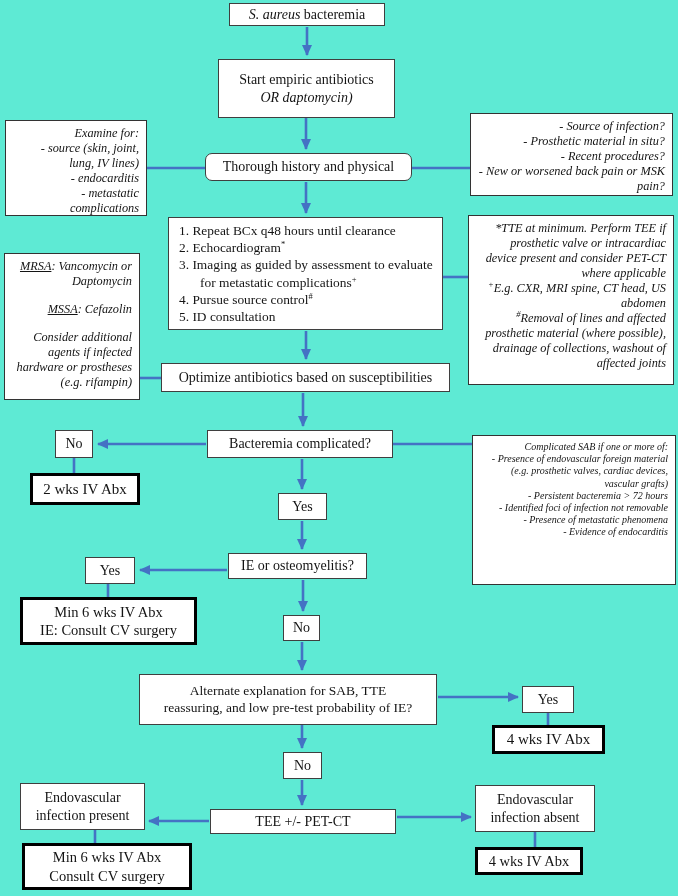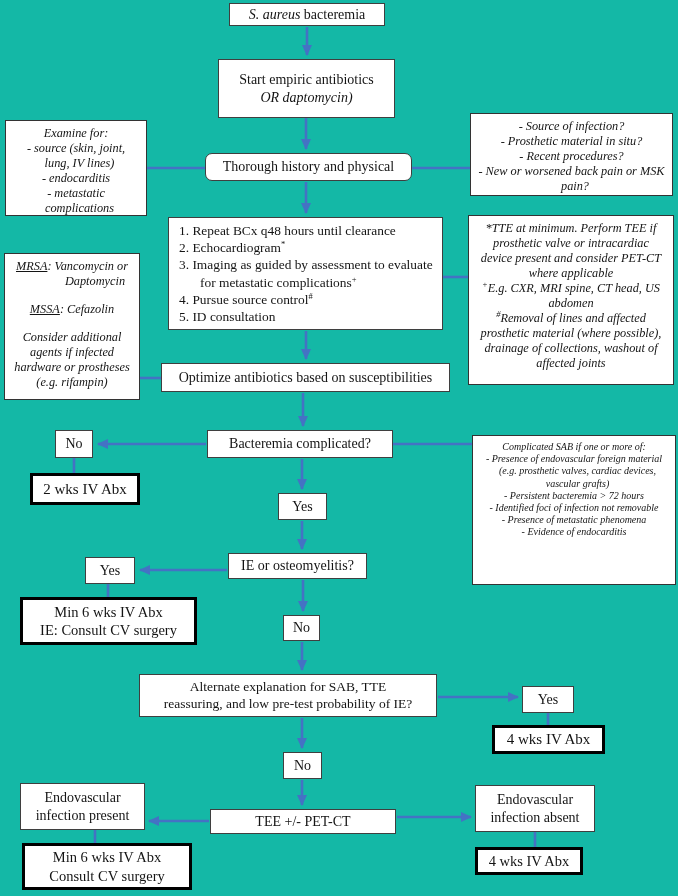--- a/index.html
+++ b/index.html
@@ -1,33 +1,33 @@
 <!DOCTYPE html>
 <html><head>
 <meta charset="utf-8">
 <style>
   html,body{margin:0;padding:0;background:#fff;}
   .canvas{
-    position:relative;width:678px;height:896px;background:#14b8a6;
+    position:relative;width:678px;height:896px;background:#5eead4;
     font-family:"Liberation Serif","DejaVu Serif",serif;color:#141414;overflow:hidden;
   }
   svg.connectors{position:absolute;left:0;top:0;pointer-events:none;}
   svg.connectors line{stroke:#4472C4;stroke-width:2.6;}
   .node{
     position:absolute;box-sizing:border-box;background:#fff;
     border:1.4px solid #3f3f3f;
     display:flex;flex-direction:column;align-items:center;justify-content:center;
     text-align:center;font-size:14px;line-height:1.25;padding:1px 4px;
   }
   .outcome{border:3px solid #000;font-size:15px;}
   .listnode{align-items:flex-start;text-align:left;font-size:13.4px;line-height:1.27;padding:4px 8px 4px 10px;}
   .note{
     position:absolute;box-sizing:border-box;background:#fff;
     border:1.4px solid #333;font-style:italic;font-size:12.3px;line-height:1.22;
-    padding:5px 7px;text-align:center;
+    padding:5px 7px;text-align:right;
   }
   p{margin:0;}
   .it{font-style:italic;}
   .u{text-decoration:underline;}
   .nowrap{white-space:nowrap;}
   .hang7{padding-left:7px;text-indent:-7px;}
   .hang22{padding-left:21px;text-indent:-21px;}
   .hangM{padding-left:46px;text-indent:-46px;}
   .gap{height:13px;}
   sup{font-size:8.5px;vertical-align:super;line-height:0;}
@@ -161,21 +161,21 @@
 
   <div class="node outcome" style="left:20px;top:597px;width:177px;height:48px;font-size:14.5px;">
     <div class="nowrap">Min 6 wks IV Abx</div>
     <div class="nowrap">IE: Consult CV surgery</div>
   </div>
 
   <div class="node" style="left:283px;top:615px;width:37px;height:26px;">
     <div>No</div>
   </div>
 
-  <div class="node" style="left:139px;top:674px;width:298px;height:43px;font-size:13.5px;">
+  <div class="node" style="left:139px;top:674px;width:298px;height:51px;font-size:13.5px;">
     <div class="nowrap">Alternate explanation for SAB, TTE</div>
     <div class="nowrap">reassuring, and low pre-test probability of IE?</div>
   </div>
 
   <div class="node" style="left:522px;top:686px;width:52px;height:27px;">
     <div>Yes</div>
   </div>
 
   <div class="node outcome" style="left:492px;top:725px;width:113px;height:29px;">
     <div class="nowrap">4 wks IV Abx</div>

